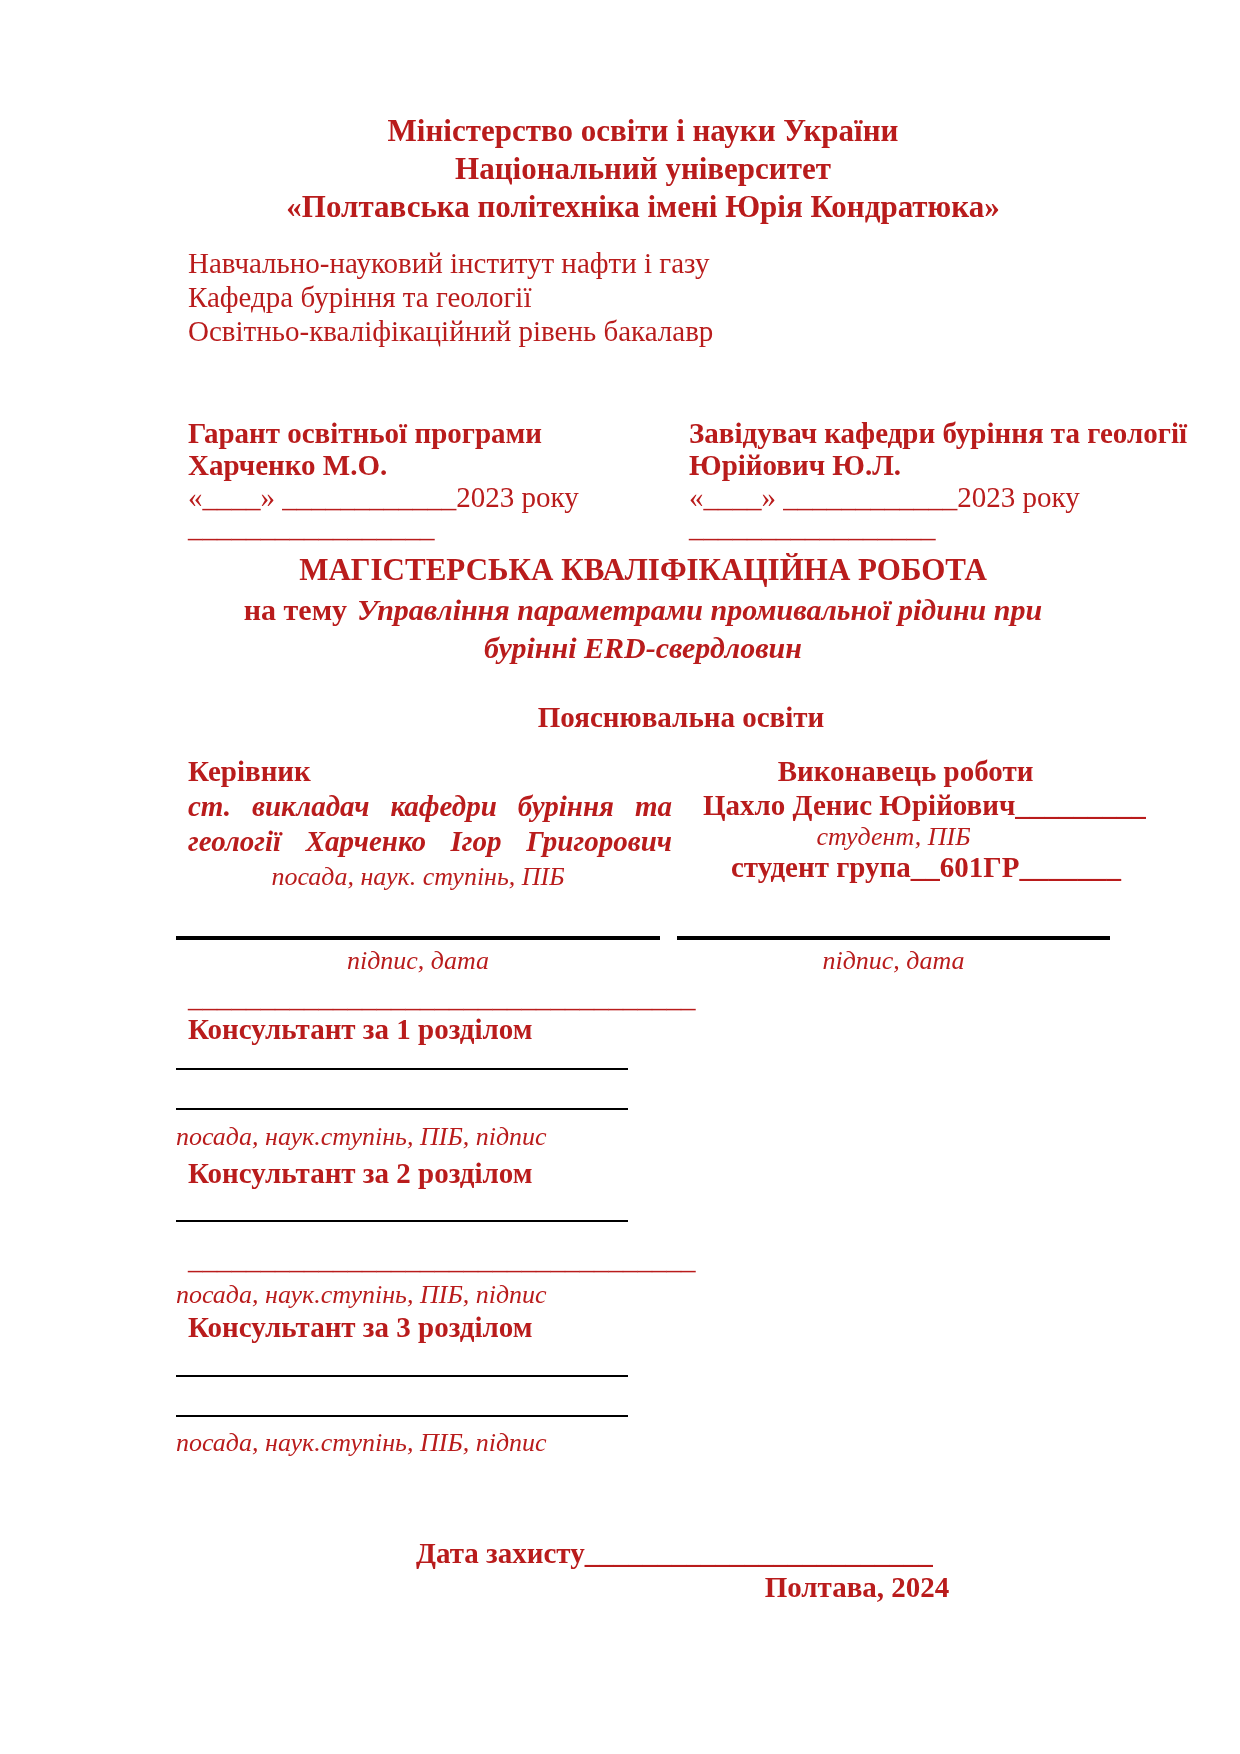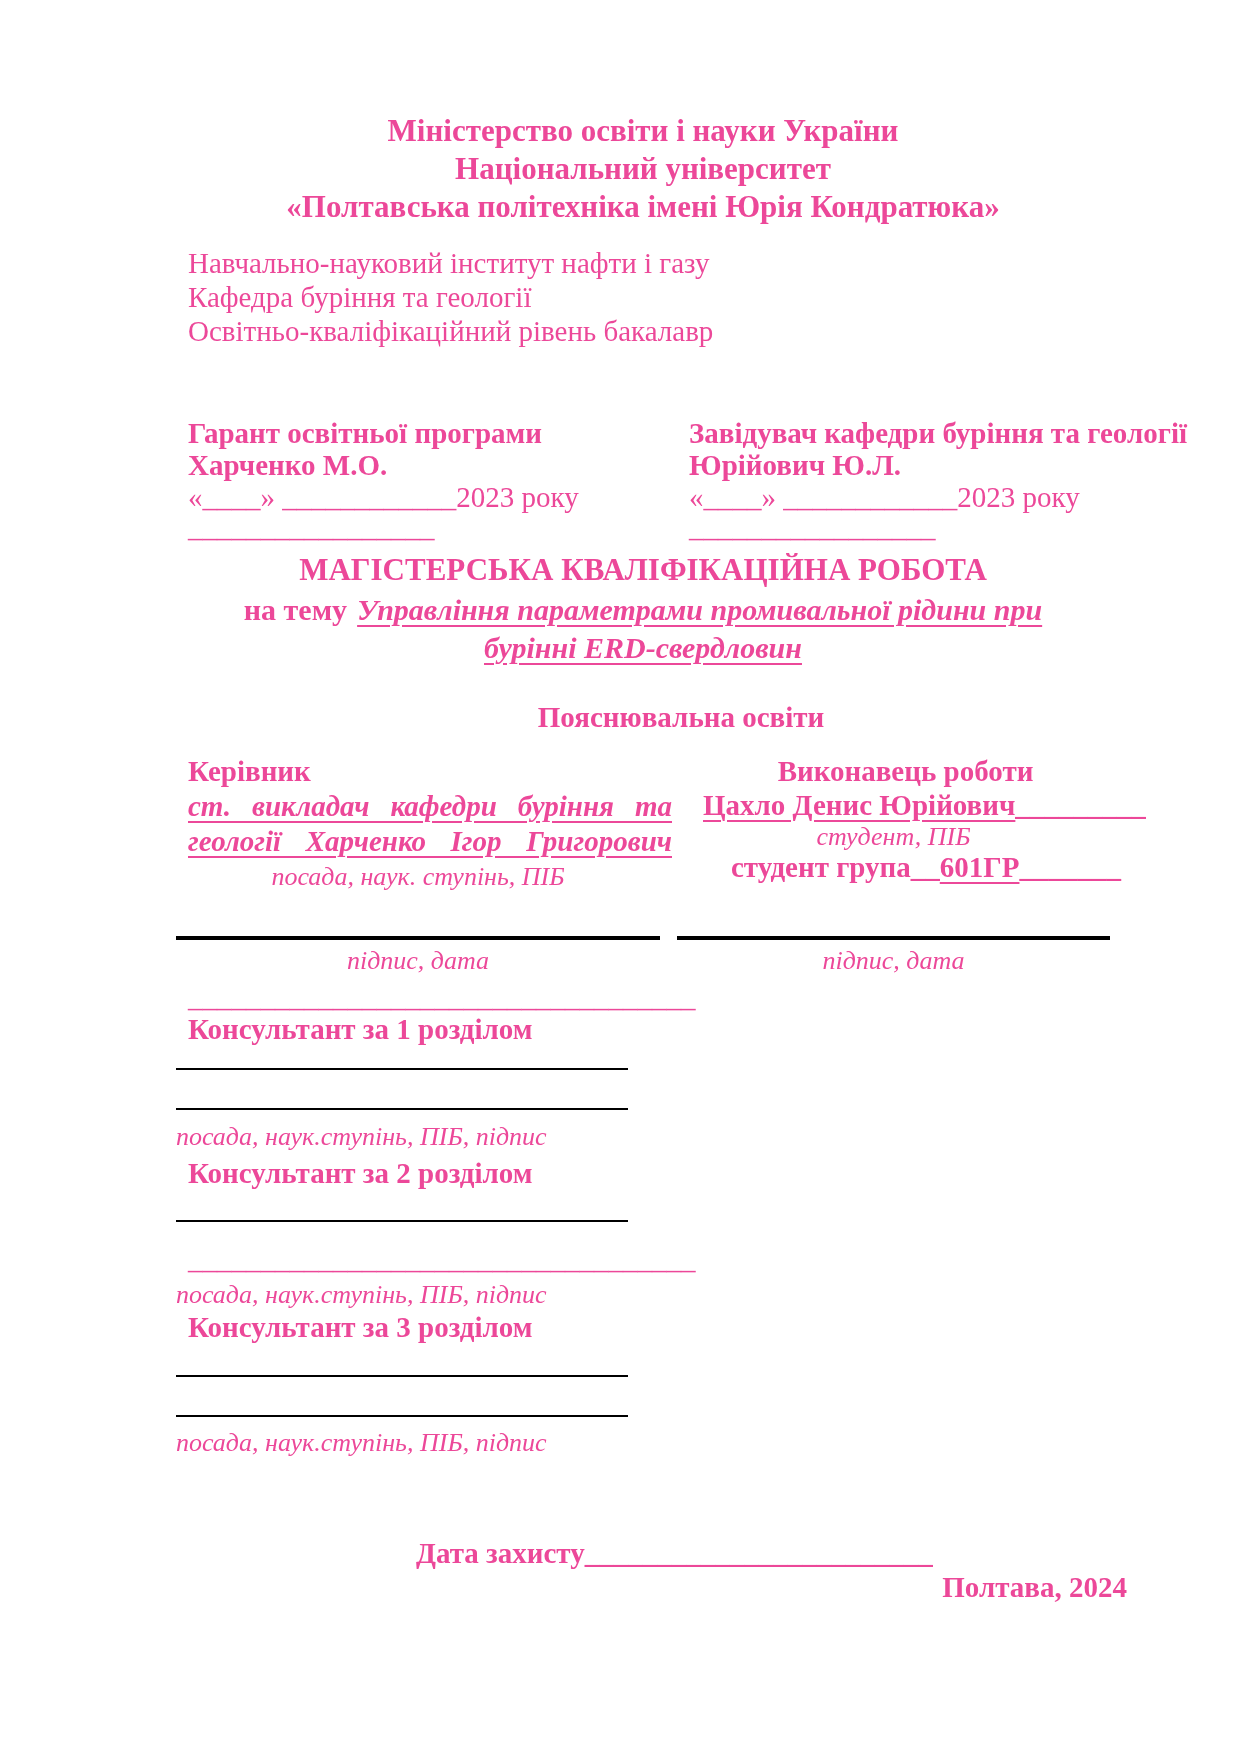--- a/index.html
+++ b/index.html
@@ -1,32 +1,32 @@
 <!DOCTYPE html>
 <html><head>
 <meta charset="utf-8">
 <style>
   html,body{margin:0;padding:0;background:#ffffff;}
   .page{
     position:relative;
     width:1240px;height:1754px;
-    background:#ffffff;color:#ec4899;
+    background:#ffffff;color:#b91c1c;
     font-family:"Liberation Serif", serif;
     overflow:hidden;
   }
   .content{position:absolute;left:176px;top:0;width:934px;height:100%;}
   .abs{position:absolute;left:0;width:100%;}
   .center{text-align:center;}
   .b{font-weight:bold;}
   .i{font-style:italic;}
   .fs31{font-size:31px;line-height:38px;}
   .fs30{font-size:30px;line-height:36px;}
   .fs29{font-size:29px;line-height:34px;margin-left:12px;}
   .fs26{font-size:26px;line-height:30px;}
-  .u{text-decoration:underline;text-decoration-thickness:2px;text-underline-offset:5px;}
+  .u{text-decoration-thickness:2px;text-underline-offset:5px;}
   .col-l{position:absolute;left:0;width:484px;}
   .col-r{position:absolute;left:501px;width:433px;}
   .jline{display:block;text-align:justify;text-align-last:justify;}
   .hr2{position:absolute;height:2px;background:#000;}
   .hr4{position:absolute;height:4px;background:#000;}
   .nowrap{white-space:nowrap;}
 </style>
 </head>
 <body>
 
@@ -106,16 +106,16 @@
     <div class="abs i fs26" style="top:1280px"> посада, наук.ступінь, ПІБ, підпис</div>
 
     <div class="abs b fs29" style="top:1310px">Консультант за 3 розділом</div>
     <div class="hr2" style="top:1375px;left:0;width:452px"></div>
     <div class="hr2" style="top:1415px;left:0;width:452px"></div>
     <div class="abs i fs26" style="top:1428px">посада, наук.ступінь, ПІБ, підпис</div>
 
     <div class="abs b fs29 nowrap" style="top:1536px;left:228px">
       <span>Дата захисту</span><span>________________________</span>
     </div>
-    <div class="abs b fs29" style="top:1570px;left:399px;width:540px;text-align:right">Полтава, 2024</div>
+    <div class="abs b fs29" style="top:1570px;left:399px;width:540px;text-align:center">Полтава, 2024</div>
 
   </div>
 </div>
 
 </body></html>

